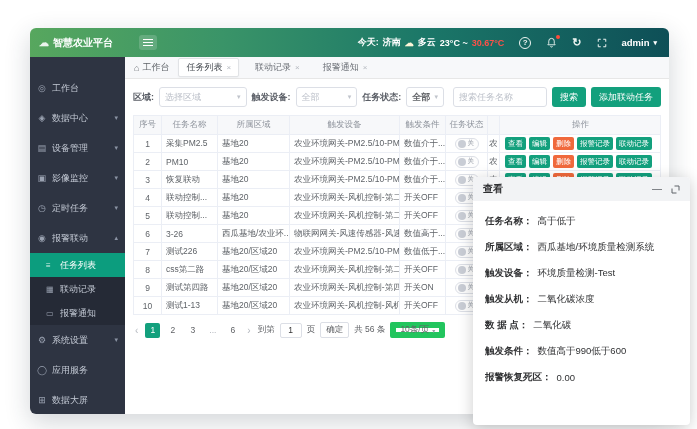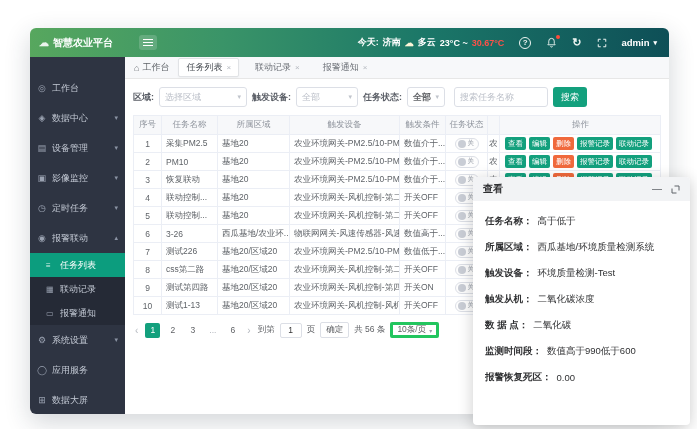--- a/index.html
+++ b/index.html
@@ -93,21 +93,21 @@
   
   .pager { margin-top:7px; display:flex; align-items:center; gap:5px; font-size:8.5px; color:#606266; }
   .chev { color:#b4b8bf; cursor:pointer; font-size:10px; padding:0 2px; }
   .pg { min-width:15px; height:15px; border-radius:2px; display:flex; align-items:center; justify-content:center; cursor:pointer; }
   .pg.active { background:#13a07d; color:#fff; }
   .dots { color:#aeb2b9; }
   .goto { width:22px; height:15px; border:1px solid #dcdfe6; border-radius:2px; text-align:center; font-size:8.5px;
           font-family:"Liberation Sans",sans-serif; color:#333; }
   .okbtn { height:16px; border:1px solid #dcdfe6; border-radius:2px; background:#fff; color:#606266; font-size:8.5px;
            padding:0 5px; cursor:pointer; font-family:"Liberation Sans",sans-serif; }
-  .sizesel { height:16px; border:3px solid #22c55e; border-radius:2px; display:flex; align-items:center;
+  .sizesel { height:16px; border:6px solid #22c55e; border-radius:2px; display:flex; align-items:center;
              gap:3px; padding:0 4px; cursor:pointer; background:#fff; }
   .sizesel .caret { font-size:6px; color:#9aa0aa; }
 
   
   .popup { position:absolute; left:473px; top:177px; width:217px; height:248px; background:#fff; z-index:50;
            border-radius:4px; box-shadow:0 3px 16px rgba(0,0,0,.20); overflow:hidden; }
   .p-hd { height:24px; background:#f2f3f5; display:flex; align-items:center; padding:0 10px;
           font-size:10px; font-weight:bold; color:#303133; }
   .p-ops { margin-left:auto; display:flex; align-items:center; gap:9px; color:#5f6368; }
   .p-min { font-size:10px; line-height:1; cursor:pointer; font-weight:normal; }
@@ -259,20 +259,21 @@
               <span class="ph">全部</span>
               <span class="caret">▾</span>
             </span>
             <span class="flabel">任务状态:</span>
             <span class="sel w-status">
               <span class="vv">全部</span>
               <span class="caret">▾</span>
             </span>
             <input class="inp" placeholder="搜索任务名称" style="">
             <button class="btn">搜索</button>
+            <button class="btn">添加联动任务</button>
           </div>
 
           <div class="tbl">
             <div class="tr hdr">
               <span class="td c1">序号</span>
               <span class="td c2">任务名称</span>
               <span class="td c3">所属区域</span>
               <span class="td c4">触发设备</span>
               <span class="td c5">触发条件</span>
               <span class="td c6">任务状态</span>
@@ -552,21 +553,21 @@
         </div>
       <div class="fld">
           <span class="fl">触发从机：</span>
           <span>二氧化碳浓度</span>
         </div>
       <div class="fld">
           <span class="fl">数 据 点：</span>
           <span>二氧化碳</span>
         </div>
       <div class="fld">
-          <span class="fl">监测时间段：</span>
+          <span class="fl">触发条件：</span>
           <span>数值高于990低于600</span>
         </div>
       <div class="fld">
           <span class="fl">报警恢复死区：</span>
           <span>0.00</span>
         </div>
     </div>
   </div>
 </div>
 

